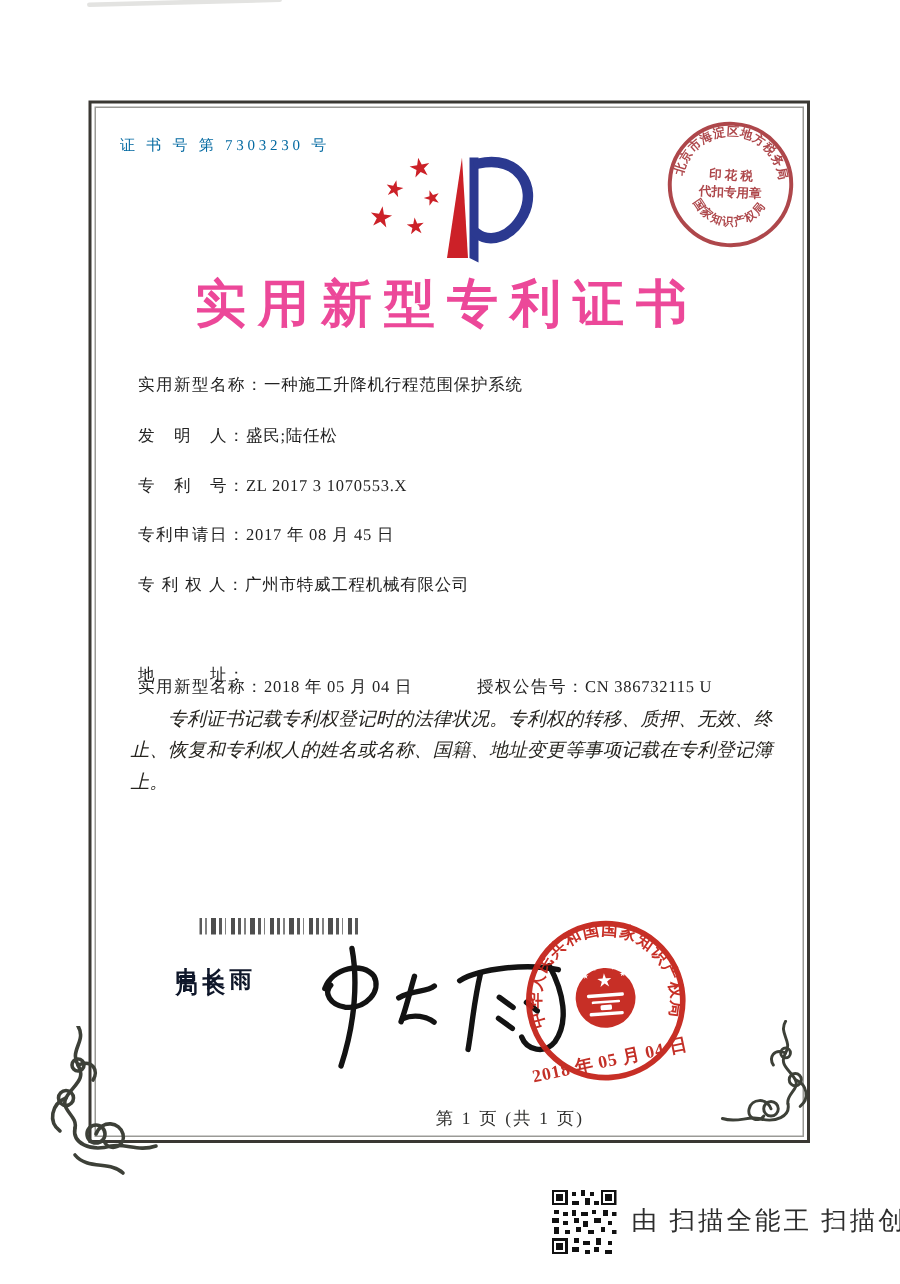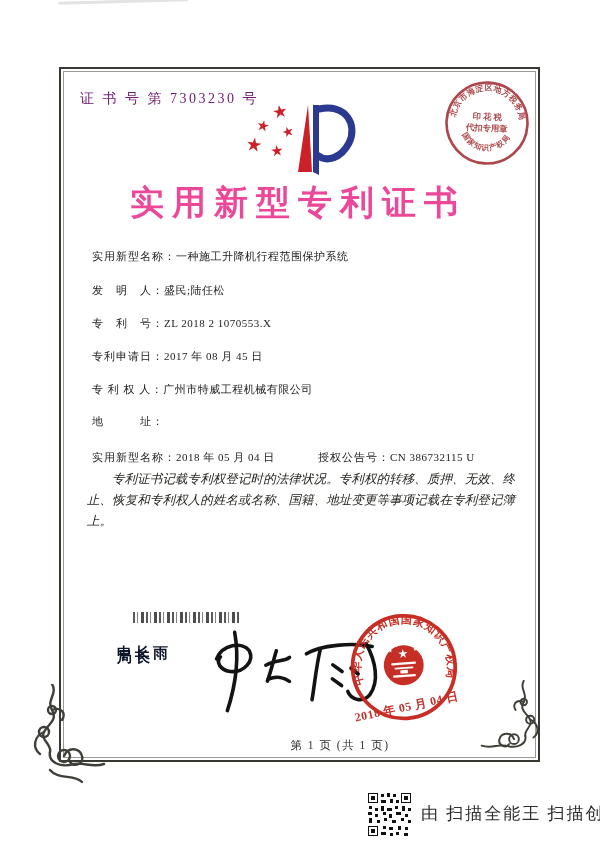--- a/index.html
+++ b/index.html
@@ -15,37 +15,37 @@
   .cert-border{
     left:59px;top:67px;width:477px;height:691px;
     border:2.5px solid #3a3833;
   }
   .cert-border-inner{
     position:absolute;inset:2px;
     border:1px solid #9a9a96;
   }
 
   .cert-no{
-    left:80px;top:90px;font-size:14px;letter-spacing:2.5px;color:#701a75;
+    left:80px;top:90px;font-size:10px;letter-spacing:2.5px;color:#0369a1;
     white-space:nowrap;
   }
 
   .logo{left:240px;top:99px;width:126px;height:80px;}
 
   .title{
     left:60px;top:180px;width:476px;text-align:center;
     font-size:34px;font-weight:bold;letter-spacing:8px;color:#ec4899;
     white-space:nowrap;
   }
 
   .field-row{left:92px;width:424px;font-size:11px;white-space:nowrap;color:#222;}
   .flabel{letter-spacing:1px;}
   .fvalue{letter-spacing:0.5px;}
   .addr-row{display:flex;white-space:normal;}
-  .addr-row .flabel{flex:0 0 auto;}
+  .addr-row .flabel{flex:0 0 auto;margin-top:28px;}
   .addr-row .fvalue{width:352px;line-height:19px;}
 
   .body-text{
     left:87px;top:469px;width:428px;
     font-size:12.5px;line-height:21px;font-style:italic;color:#26241f;
     text-align:justify;
   }
   .body-text p{margin:0;text-indent:2em;}
 
   .barcode{
@@ -119,21 +119,21 @@
 
 <div class="abs title">实用新型专利证书</div>
 
 <div class="abs field-row" style="top:249px">
   <span class="flabel">实用新型名称：</span><span class="fvalue">一种施工升降机行程范围保护系统</span>
 </div>
 <div class="abs field-row" style="top:283px">
   <span class="flabel">发　明　人：</span><span class="fvalue">盛民;陆任松</span>
 </div>
 <div class="abs field-row" style="top:316px">
-  <span class="flabel">专　利　号：</span><span class="fvalue">ZL 2018 2 1070553.X</span>
+  <span class="flabel">专　利　号：</span><span class="fvalue">ZL 2017 3 1070553.X</span>
 </div>
 <div class="abs field-row" style="top:349px">
   <span class="flabel">专利申请日：</span><span class="fvalue">2017 年 08 月 45 日</span>
 </div>
 <div class="abs field-row" style="top:382px">
   <span class="flabel">专 利 权 人：</span><span class="fvalue">广州市特威工程机械有限公司</span>
 </div>
 <div class="abs field-row addr-row" style="top:414px">
   <span class="flabel">地　　　址：</span>
 </div>

